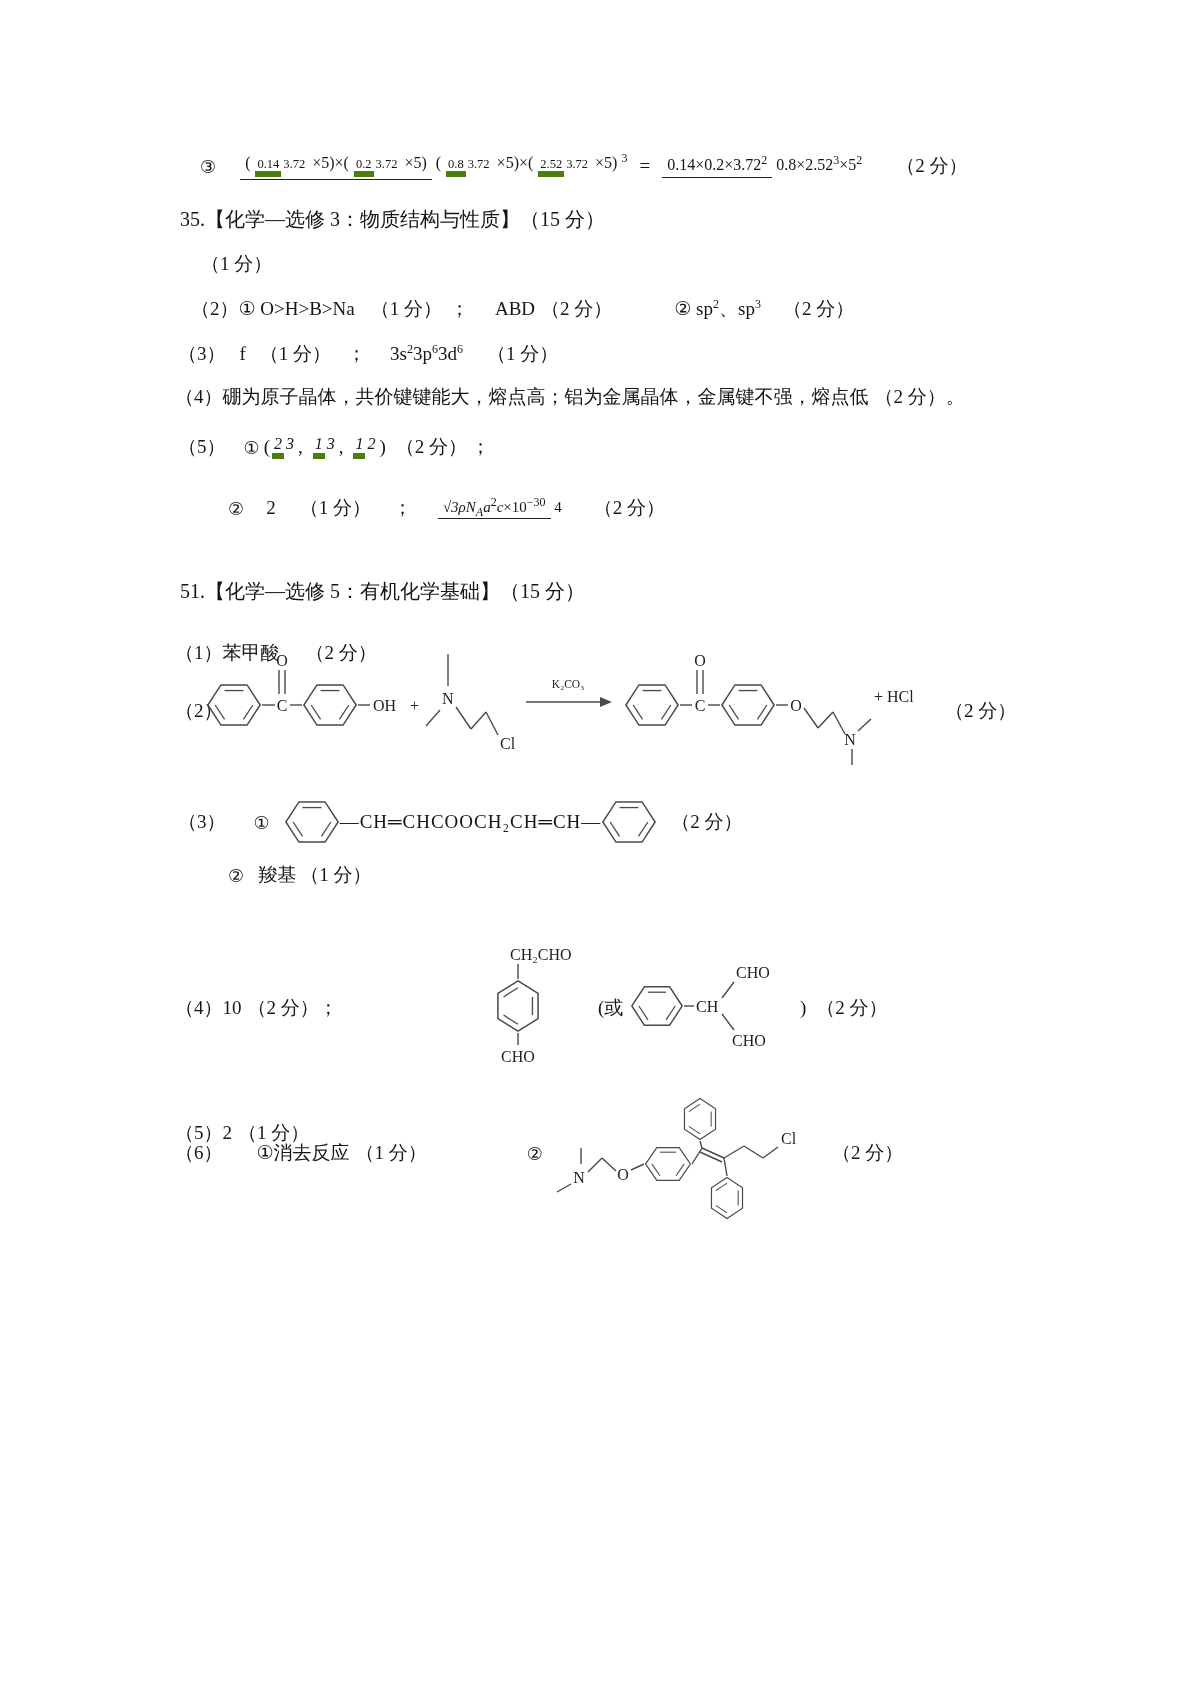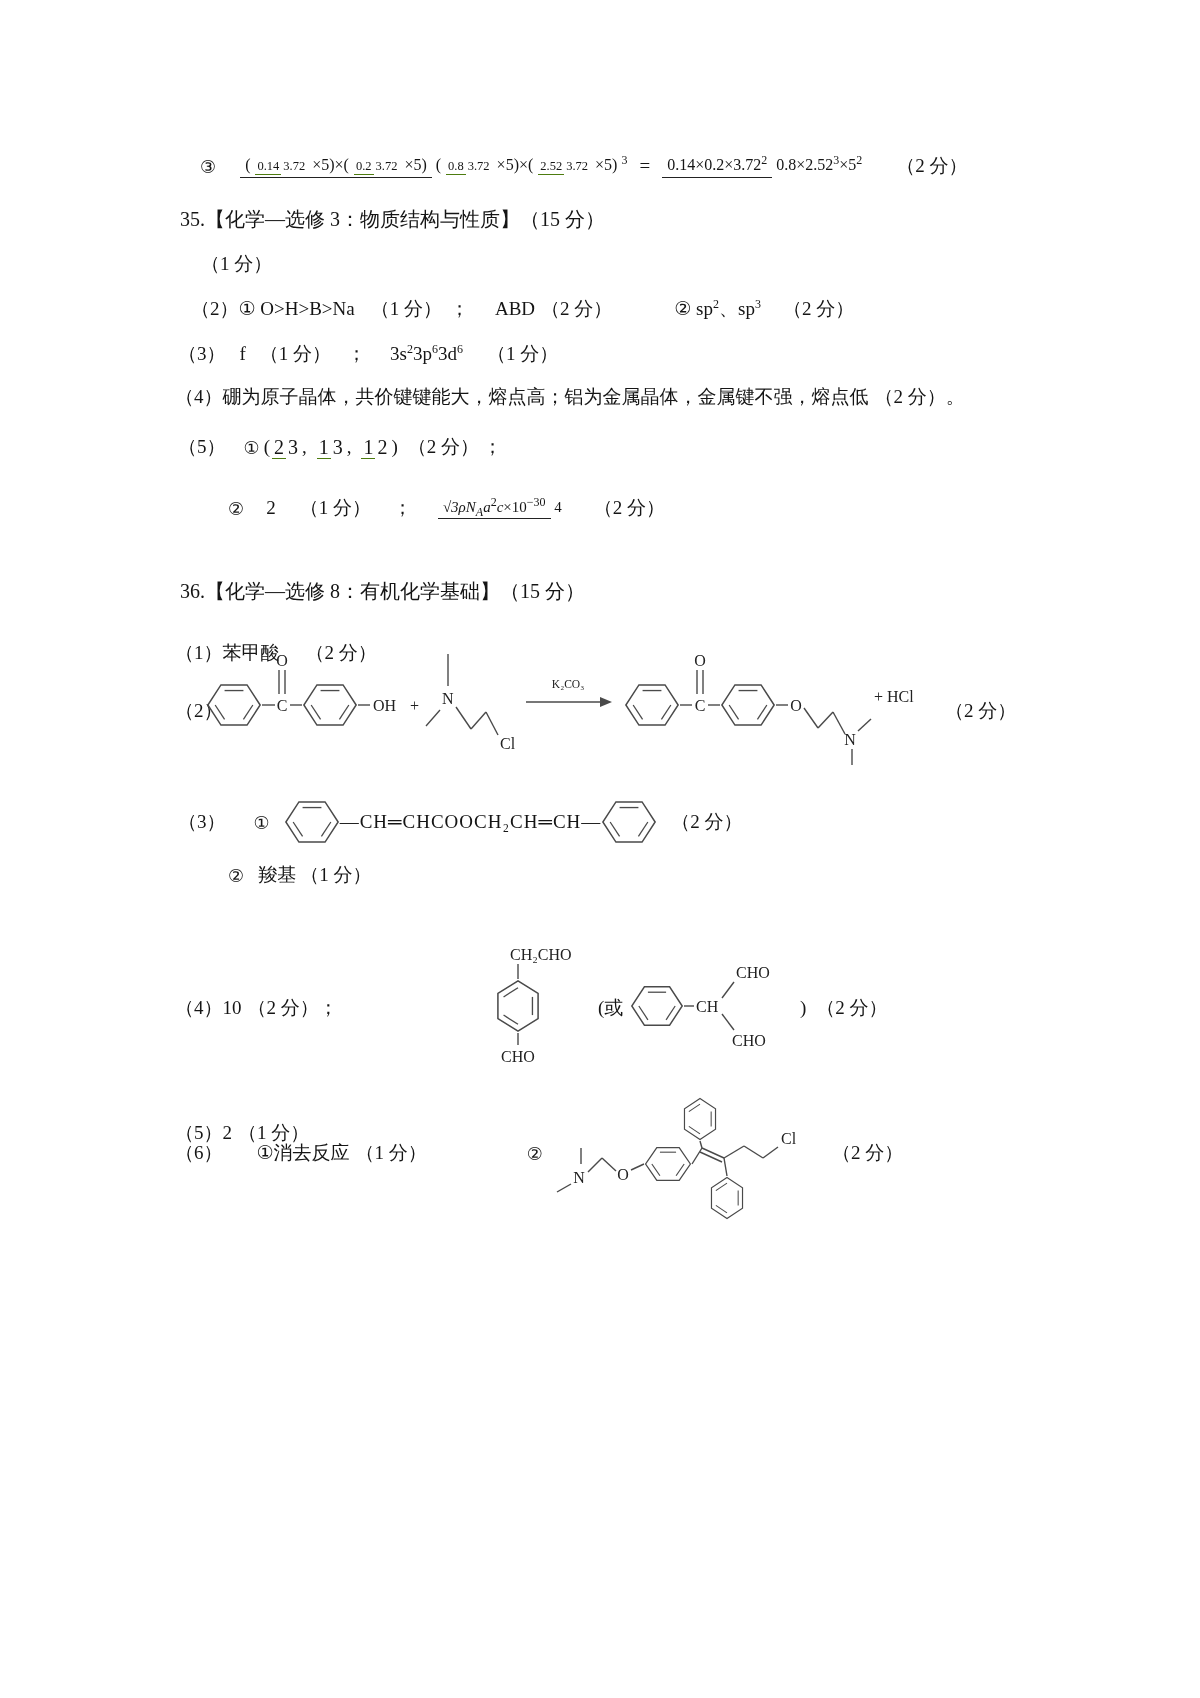--- a/index.html
+++ b/index.html
@@ -8,23 +8,23 @@
   .row{position:absolute;display:flex;align-items:center;white-space:nowrap;}
   .row span{display:inline-block;}
   sup{font-size:12px;vertical-align:super;line-height:0;}
   sub{font-size:12px;vertical-align:sub;line-height:0;}
   .circ{font-family:"DejaVu Sans","Liberation Serif",serif;font-size:18px;}
   
   .bigfrac{display:inline-flex;flex-direction:column;align-items:center;font-size:16px;line-height:1.15;margin:0 8px;}
   .bf-num{display:flex;align-items:center;border-bottom:1.4px solid #222;padding:0 5px 2px 5px;}
   .bf-den{display:flex;align-items:center;padding-top:2px;}
   .sfrac{display:inline-flex;flex-direction:column;align-items:center;font-size:12.5px;line-height:1.08;margin:0 1px;}
-  .sf-n{border-bottom:1px solid #4d7c0f;padding:0 2px;}
+  .sf-n{border-bottom:6px solid #4d7c0f;padding:0 2px;}
   .sf-d{padding:0 2px;}
-  .mfrac{display:inline-flex;flex-direction:column;align-items:center;font-size:20px;line-height:1.1;margin:0 2px;}
+  .mfrac{display:inline-flex;flex-direction:column;align-items:center;font-size:16px;line-height:1.1;margin:0 2px;font-style:italic;}
   .it{font-style:italic;}
   
   .chem{position:absolute;}
   .chem text{font-family:"Liberation Serif","DejaVu Serif",serif;font-size:16px;fill:#222;}
   .chem text.small{font-size:11.5px;}
   .chem line,.chem polygon.ol{stroke:#4a4a4a;stroke-width:1.4;fill:none;}
   .chem polygon.head{fill:#4a4a4a;stroke:none;}
   .chainline{letter-spacing:1px;font-family:Liberation Serif, serif;}
 </style>
 </head>
@@ -135,21 +135,21 @@
     <span class="bigfrac" style="margin-left:26px;font-size:15px;">
       <span class="bf-num">
         <span class="it">√3ρN</span><sub class="it">A</sub><span class="it">a</span><sup>2</sup><span class="it">c</span><span>×10</span><sup>−30</sup>
       </span>
       <span class="bf-den"><span>4</span></span>
     </span>
     <span style="margin-left:24px;">（2 分）</span>
   </div>
 
   <div class="row" style="left:180px;top:578px;font-size:20px;">
-    <span>36.【化学—选修 8：有机化学基础】（15 分）</span>
+    <span>51.【化学—选修 5：有机化学基础】（15 分）</span>
   </div>
 
   <div class="row" style="left:175px;top:640px;">
     <span>（1）苯甲酸</span>
     <span style="margin-left:26px;">（2 分）</span>
   </div>
 
   <div class="row" style="left:175px;top:698px;">
     <span>（2）</span>
   </div>

